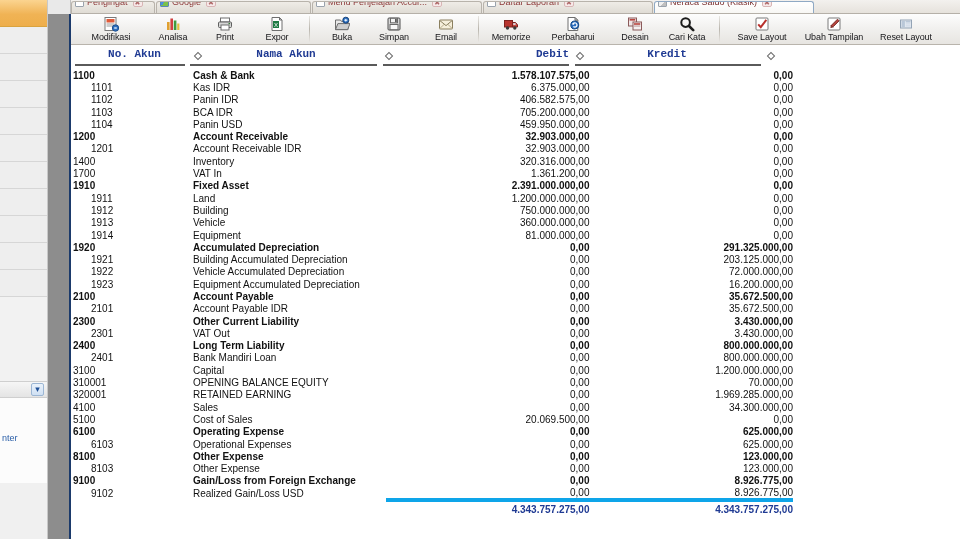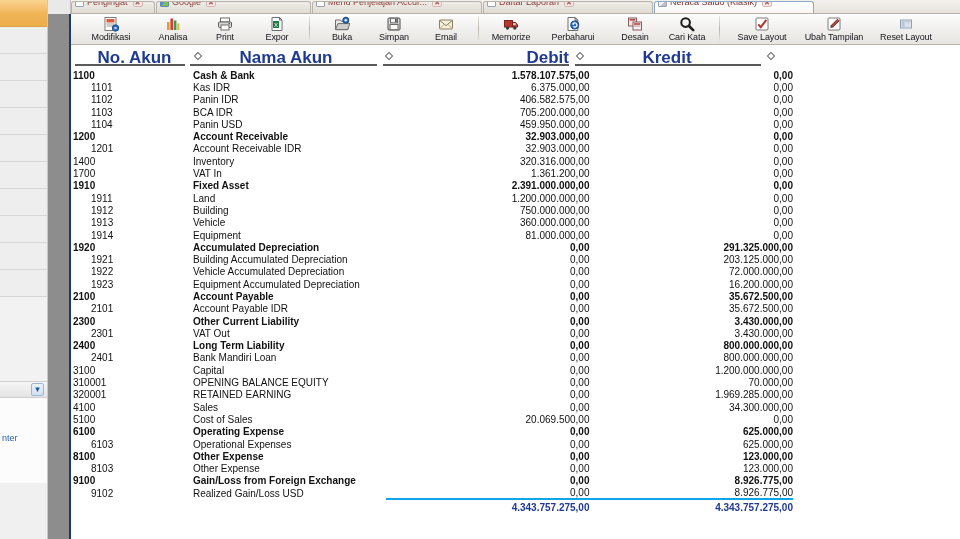--- a/index.html
+++ b/index.html
@@ -107,22 +107,22 @@
 
   
   .report {
     position: absolute; left: 73px; top: 45px; width: 887px; height: 494px;
     background: #ffffff; overflow: hidden;
   }
   .paper { position: relative; width: 887px; height: 494px; }
 
   .hdr-row { position: absolute; left: 0; top: 3px; width: 720px; height: 17px; }
   .colhead {
-    position: absolute; font-size: 17px; font-weight: bold; color: #1f3a93;
-    font-family: Liberation Sans, sans-serif;
+    position: absolute; font-size: 11px; font-weight: bold; color: #1f3a93;
+    font-family: Liberation Mono, monospace;
   }
   .colrule {
     position: absolute; height: 0; border-top: 2px solid #5a5a5a; top: 16px;
   }
   .sortdia {
     position: absolute; top: 5px; width: 6px; height: 6px;
     border: 1px solid #6a6a6a; transform: rotate(45deg); background: #fff;
   }
 
   table.grid { position:absolute; left:0; top:24px; border-collapse: collapse; width: 720px; }
@@ -132,21 +132,21 @@
     vertical-align: middle;
   }
   td.c-code { width: 115px; text-align: left; padding-left: 4px; }
   td.c-code.child { padding-left: 18px; }
   td.c-name { width: 185px; padding-left: 10px; overflow:hidden; max-width:185px; }
   td.c-name > span { display:block; width: 175px; overflow: hidden; white-space: nowrap; }
   td.c-debit { width: 195px; text-align: right; padding-right: 14px; }
   td.c-credit { width: 195px; text-align: right; padding-right: 14px; }
   tr.parent td { font-weight: bold; }
   tr.total td { color: #1f3a93; font-weight: bold; font-size: 10px; padding-top: 2px; }
-  tr.total td.c-debit, tr.total td.c-credit { border-top: 2px solid #0ea5e9; }
+  tr.total td.c-debit, tr.total td.c-credit { border-top: 4px solid #0ea5e9; }
 
   
   svg { display:block; }
 </style>
 </head>
 <body>
 
 <div id="app">
 
   <div class="shell-left">

